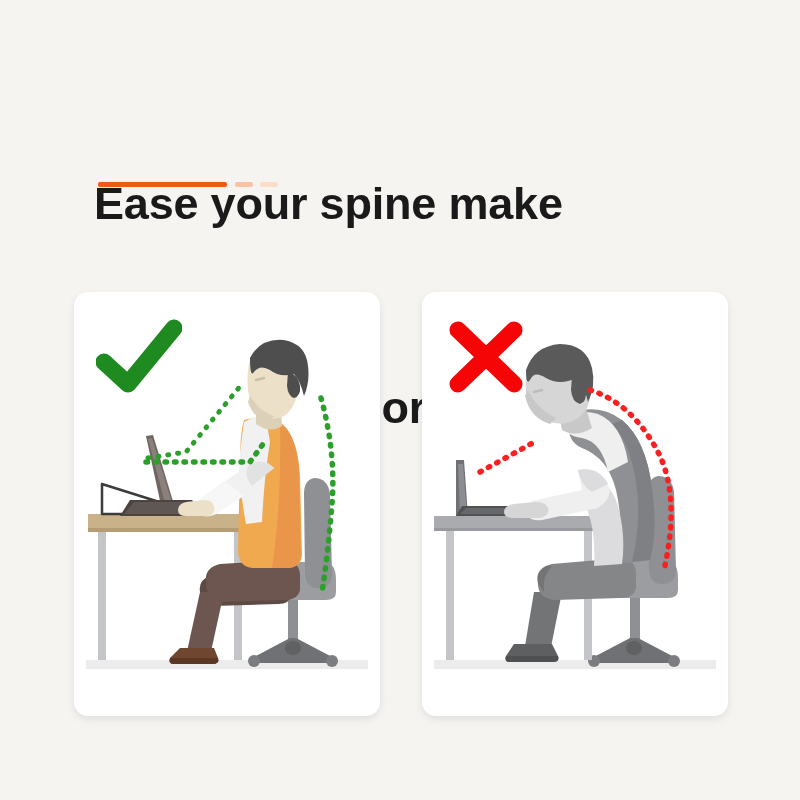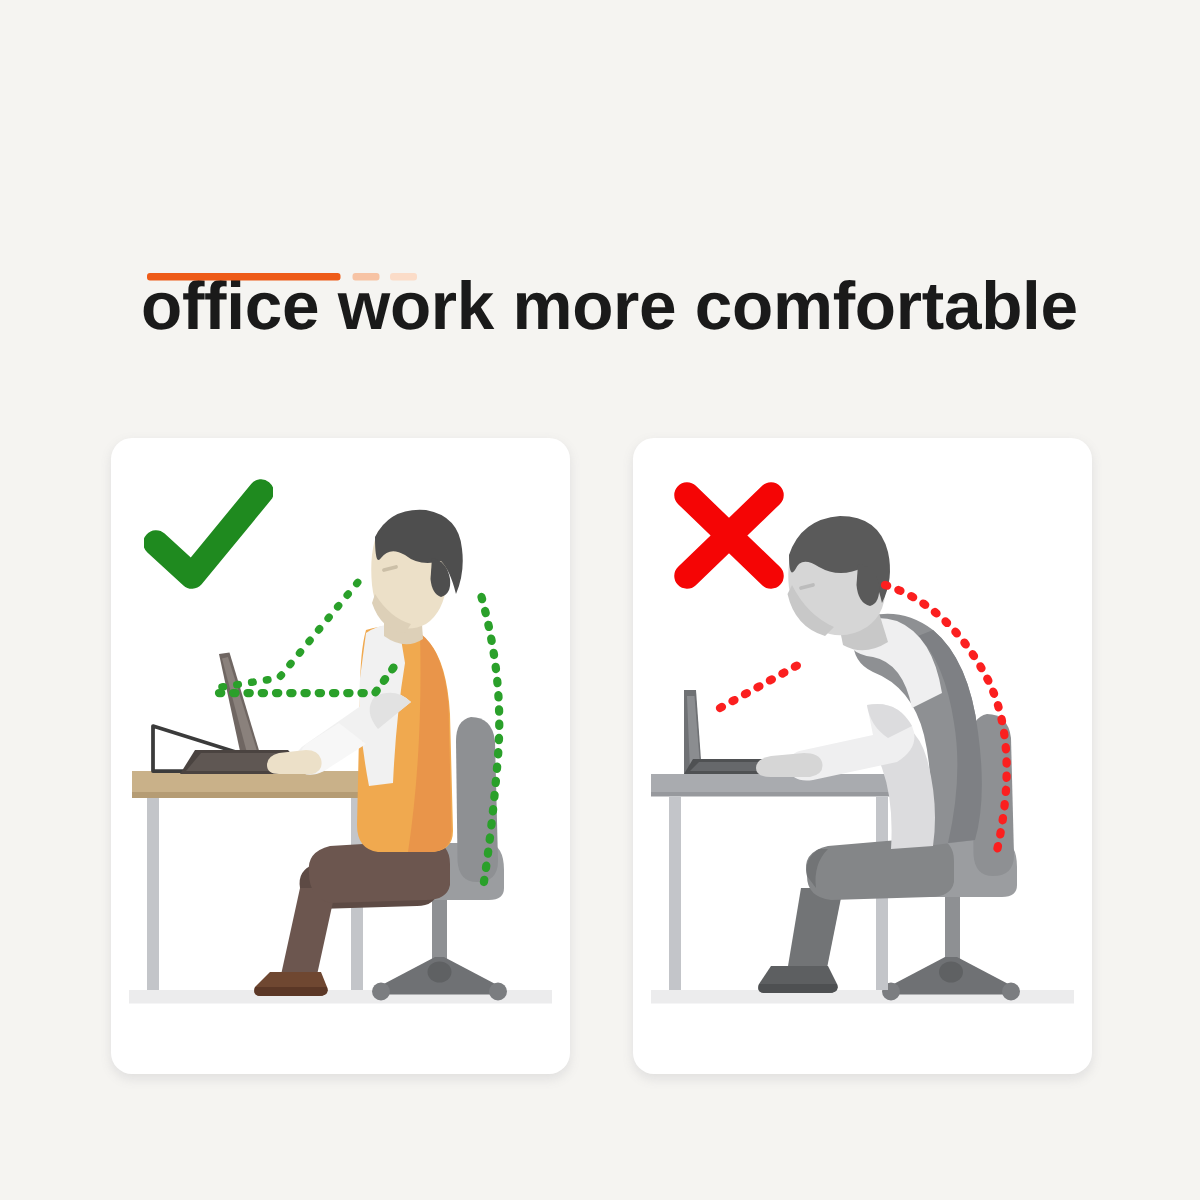--- a/index.html
+++ b/index.html
@@ -97,20 +97,21 @@
     width: 306px;
     height: 424px;
   }
 </style>
 </head>
 <body>
 
 <div class="page">
 
   <div class="headline">
+    <span class="headline-line">Ease your spine make</span>
     <span class="headline-line">office work more comfortable</span>
   </div>
 
   <div class="divider">
     <span class="seg-main"></span>
     <span class="seg-mid"></span>
     <span class="seg-last"></span>
   </div>
 
 

